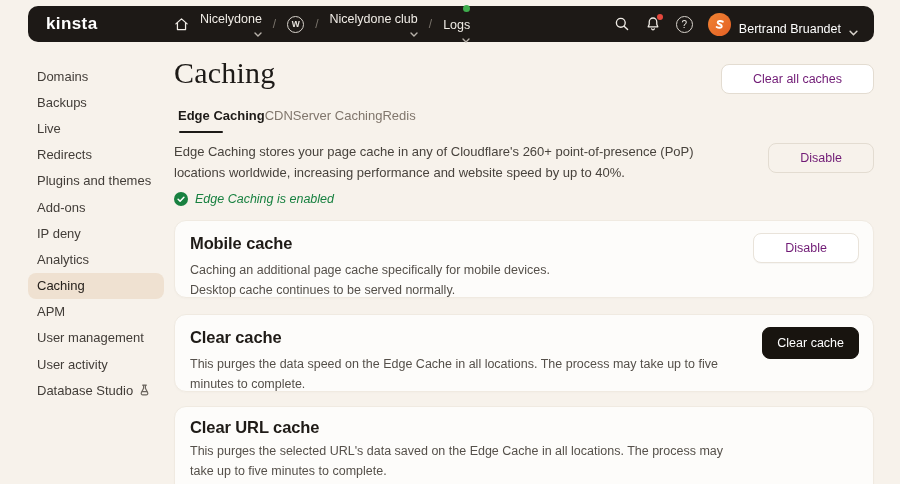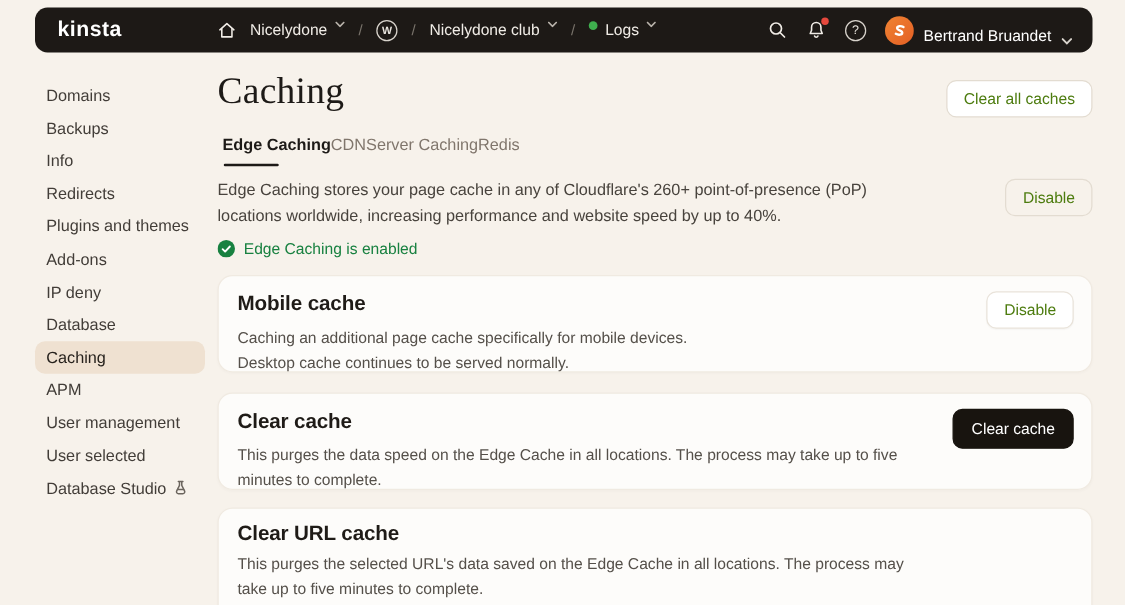--- a/index.html
+++ b/index.html
@@ -20,21 +20,21 @@
   }
   .logo {
     margin-left:18px; color:#fff; font-size:17px; font-weight:bold;
     letter-spacing:.4px;
   }
   .crumbs {
     position:absolute; left:146px; top:0; height:36px;
     display:flex; align-items:center; gap:11px;
     font-size:12.5px; color:#f0ece6;
   }
-  .crumb-item { display:flex; align-items:flex-start; gap:6px; cursor:pointer; }
+  .crumb-item { display:flex; align-items:flex-end; gap:6px; cursor:pointer;flex-direction:column; }
   .crumb-sep { color:#7a746c; font-size:12px; }
   .wp-badge {
     width:17px; height:17px; border:1.3px solid #d8d3cc; border-radius:50%;
     display:flex; align-items:center; justify-content:center;
     font-size:8.5px; color:#e9e5df; font-weight:bold;
   }
   .live-dot { width:7px; height:7px; border-radius:50%; background:#3fae4e; }
   .chev { display:inline-block; }
   .topbar-right {
     position:absolute; right:16px; top:0; height:36px;
@@ -70,40 +70,40 @@
   
   .main { position:absolute; left:174px; top:56px; width:700px; }
   .page-head { position:relative; height:42px; }
   .page-title {
     font-family:"Liberation Serif", serif; font-weight:500;
     font-size:30px; color:#1d1a17; letter-spacing:.2px;
   }
   .btn {
     display:inline-flex; align-items:center; justify-content:center;
     border:1px solid #e3dcd1; border-radius:8px; background:#fff;
-    font-size:12.5px; color:#4d7c0f; padding:7px 13px; cursor:pointer;
+    font-size:12.5px; color:#701a75; padding:7px 31px; cursor:pointer;
     font-family:inherit; white-space:nowrap;
   }
   .btn.on-card { border-color:#e9e3da; box-shadow:0 1px 1px rgba(0,0,0,.03); }
   .btn.ghost { background:transparent; }
   .btn.dark { background:#18140f; border-color:#18140f; color:#fff; padding:8px 14px; }
   .clear-all { position:absolute; right:0; top:8px; }
 
   .tabs { display:flex; margin:10px 0 0 4px; height:24px; }
   .tab { position:relative; font-size:13px; color:#80766c; cursor:pointer; white-space:nowrap; }
   .tab.active { color:#1d1a17; font-weight:bold; }
   .tab.active::after {
     content:""; position:absolute; left:1px; bottom:-1px; width:44px; height:2px;
     background:#1d1a17; border-radius:2px;
   }
 
   .edge-row { display:flex; justify-content:space-between; margin-top:10px; }
   .desc { font-size:13px; line-height:1.58; color:#48433d; width:552px; }
   .status-row { display:flex; align-items:center; gap:7px; margin-top:9px; }
-  .status-text { font-size:12.5px; color:#188140; }
+  .status-text { font-size:12.5px; color:#188140;font-style:italic; }
 
   .card {
     position:relative; margin-top:14px;
     background:#fdfcfa; border:1px solid #f0eae1; border-radius:12px;
     padding:13px 15px; box-shadow:0 1px 2px rgba(40,30,20,.02);
   }
   .card.gap-lg { margin-top:16px; }
   .card-title { font-size:16.5px; font-weight:bold; color:#1f1b17; letter-spacing:-.1px; }
   .card-text { font-size:12.5px; line-height:1.6; color:#55504a; margin-top:7px; }
   .card-btn { position:absolute; top:12px; right:14px; }
@@ -176,48 +176,48 @@
 </header>
 
 <nav class="sidebar">
   <div class="side-item">
       <span>Domains</span>
     </div>
   <div class="side-item">
       <span>Backups</span>
     </div>
   <div class="side-item">
-      <span>Info</span>
+      <span>Live</span>
     </div>
   <div class="side-item">
       <span>Redirects</span>
     </div>
   <div class="side-item">
       <span>Plugins and themes</span>
     </div>
   <div class="side-item">
       <span>Add-ons</span>
     </div>
   <div class="side-item">
       <span>IP deny</span>
     </div>
   <div class="side-item">
-      <span>Database</span>
+      <span>Analytics</span>
     </div>
   <div class="side-item selected">
       <span>Caching</span>
     </div>
   <div class="side-item">
       <span>APM</span>
     </div>
   <div class="side-item">
       <span>User management</span>
     </div>
   <div class="side-item">
-      <span>User selected</span>
+      <span>User activity</span>
     </div>
   <div class="side-item">
     <span>Database Studio</span>
     <svg width="11" height="12" viewBox="0 0 12 13" fill="none" stroke="#6b655e" stroke-width="1.3" stroke-linecap="round" stroke-linejoin="round">
         <path d="M4 1.2h4M5 1.2v3.4L2.5 9.6a1.7 1.7 0 0 0 1.6 2.3h3.8a1.7 1.7 0 0 0 1.6-2.3L7 4.6V1.2"></path>
         <path d="M3.4 8.2h5.2"></path>
       </svg>
   </div>
 </nav>
 

